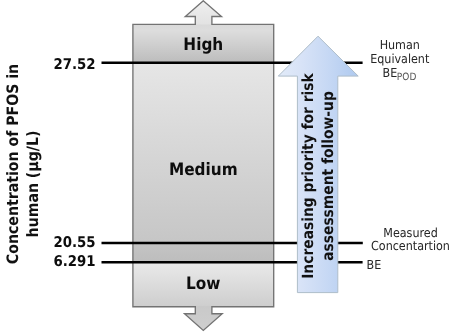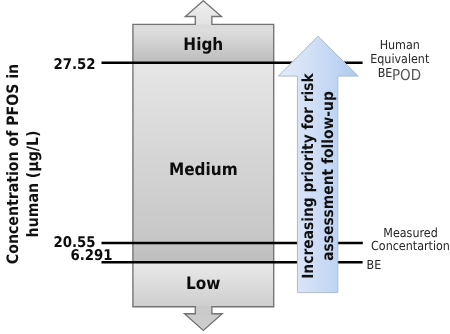--- a/index.html
+++ b/index.html
@@ -35,21 +35,21 @@
   }
   #bluelabel .bl-line:nth-child(1){left:4px;}
   #bluelabel .bl-line:nth-child(2){left:24px;}
 
   
   .rlabel{position:absolute;font:12.4px "DejaVu Sans Condensed","DejaVu Sans",sans-serif;
           line-height:13.8px;color:#262626;}
   #rl-hebe{left:340px;width:119.5px;top:38px;text-align:center;}
   #rl-meas{left:350.5px;width:120px;top:225.5px;text-align:center;}
   #rl-be{left:366.5px;top:257.5px;text-align:left;}
-  .rlabel sub{font-size:15px;vertical-align:baseline;position:relative;top:3.5px;left:-0.5px;color:#555555;letter-spacing:0.1px;}
+  .rlabel sub{font-size:10px;vertical-align:baseline;position:relative;top:3.5px;left:-0.5px;color:#555555;letter-spacing:0.1px;}
 </style>
 </head>
 <body>
 
 <div id="stage">
 
   <svg class="layer" viewBox="0 0 450 334">
     <defs>
       <linearGradient id="gHigh" x1="0" y1="0" x2="0" y2="1">
         <stop offset="0" stop-color="#d9d9d9"></stop>
@@ -122,21 +122,21 @@
     </g>
 
   </svg>
 
   <div class="txt band-label" style="top:34.5px;">High</div>
   <div class="txt band-label" style="top:273.5px;">Low</div>
   <div class="txt band-label" style="top:159.5px;">Medium</div>
 
   <div class="txt tick" style="top:55.5px;">27.52</div>
   <div class="txt tick" style="top:234px;">20.55</div>
-  <div class="txt tick" style="top:247px;padding-left:17px;">6.291</div>
+  <div class="txt tick" style="top:253px;">6.291</div>
 
   <div id="yaxis">
     <div class="ylabel-line">Concentration of PFOS in</div>
     <div class="ylabel-line">human (µg/L)</div>
   </div>
 
   <div id="bluelabel">
     <div class="bl-line">Increasing priority for risk</div>
     <div class="bl-line">assessment follow-up</div>
   </div>

